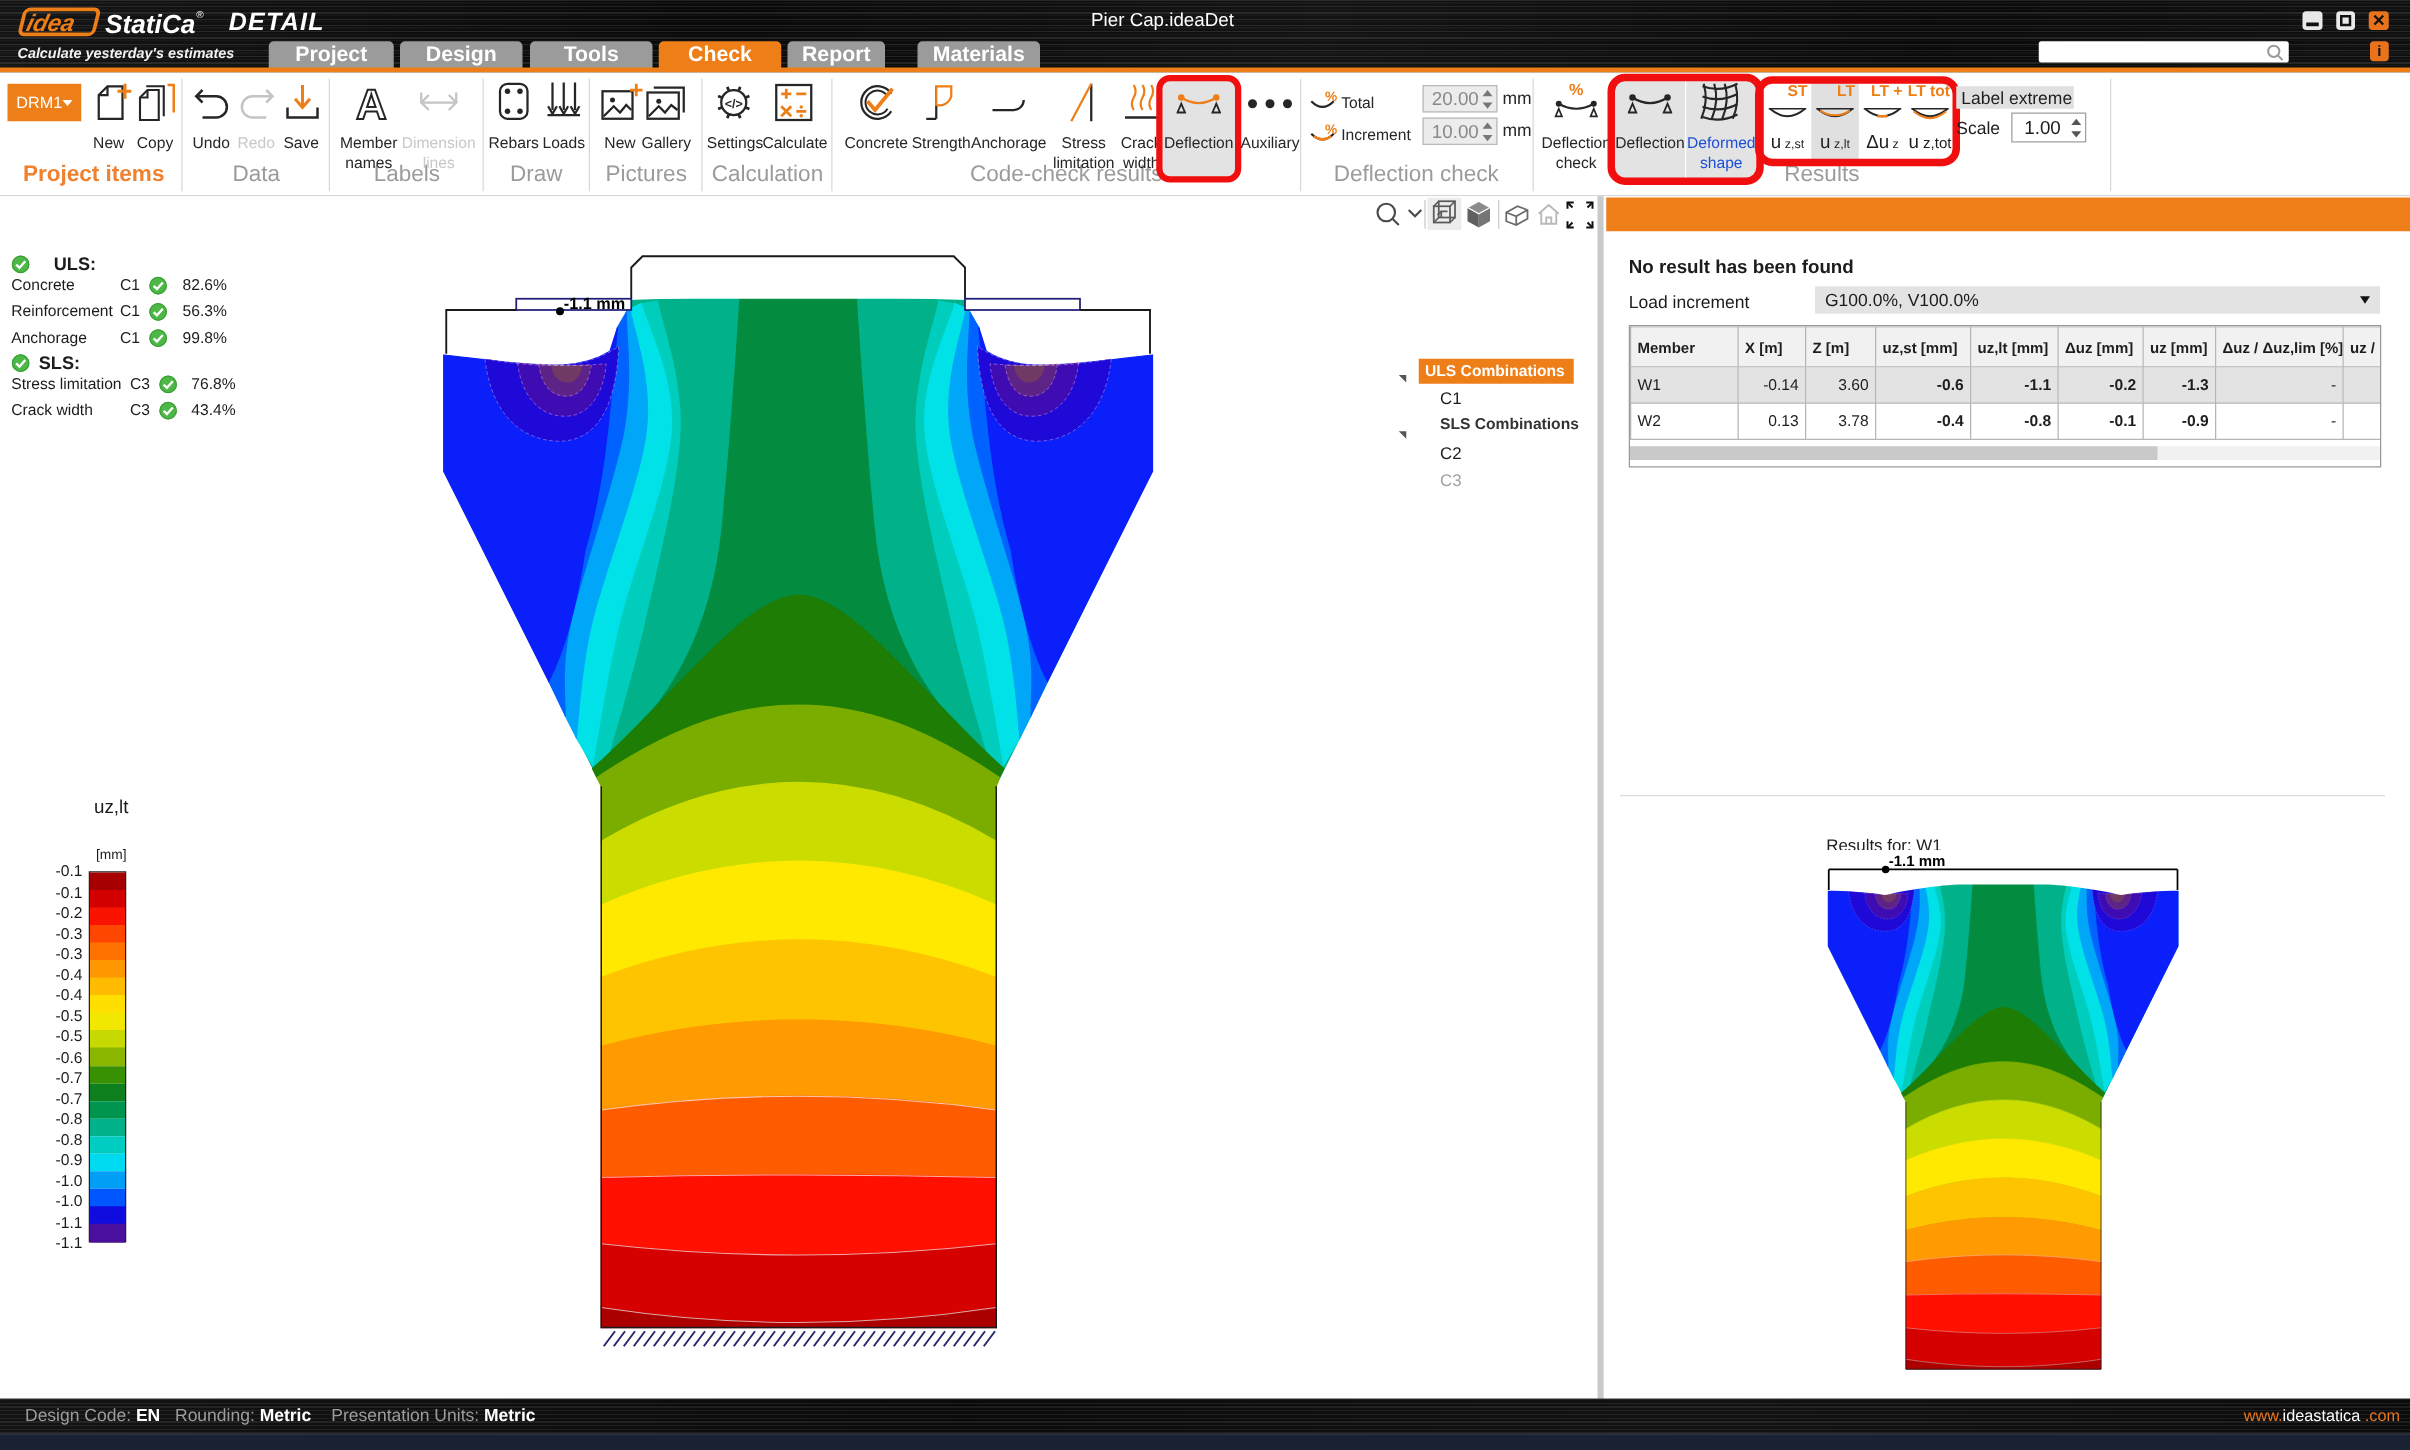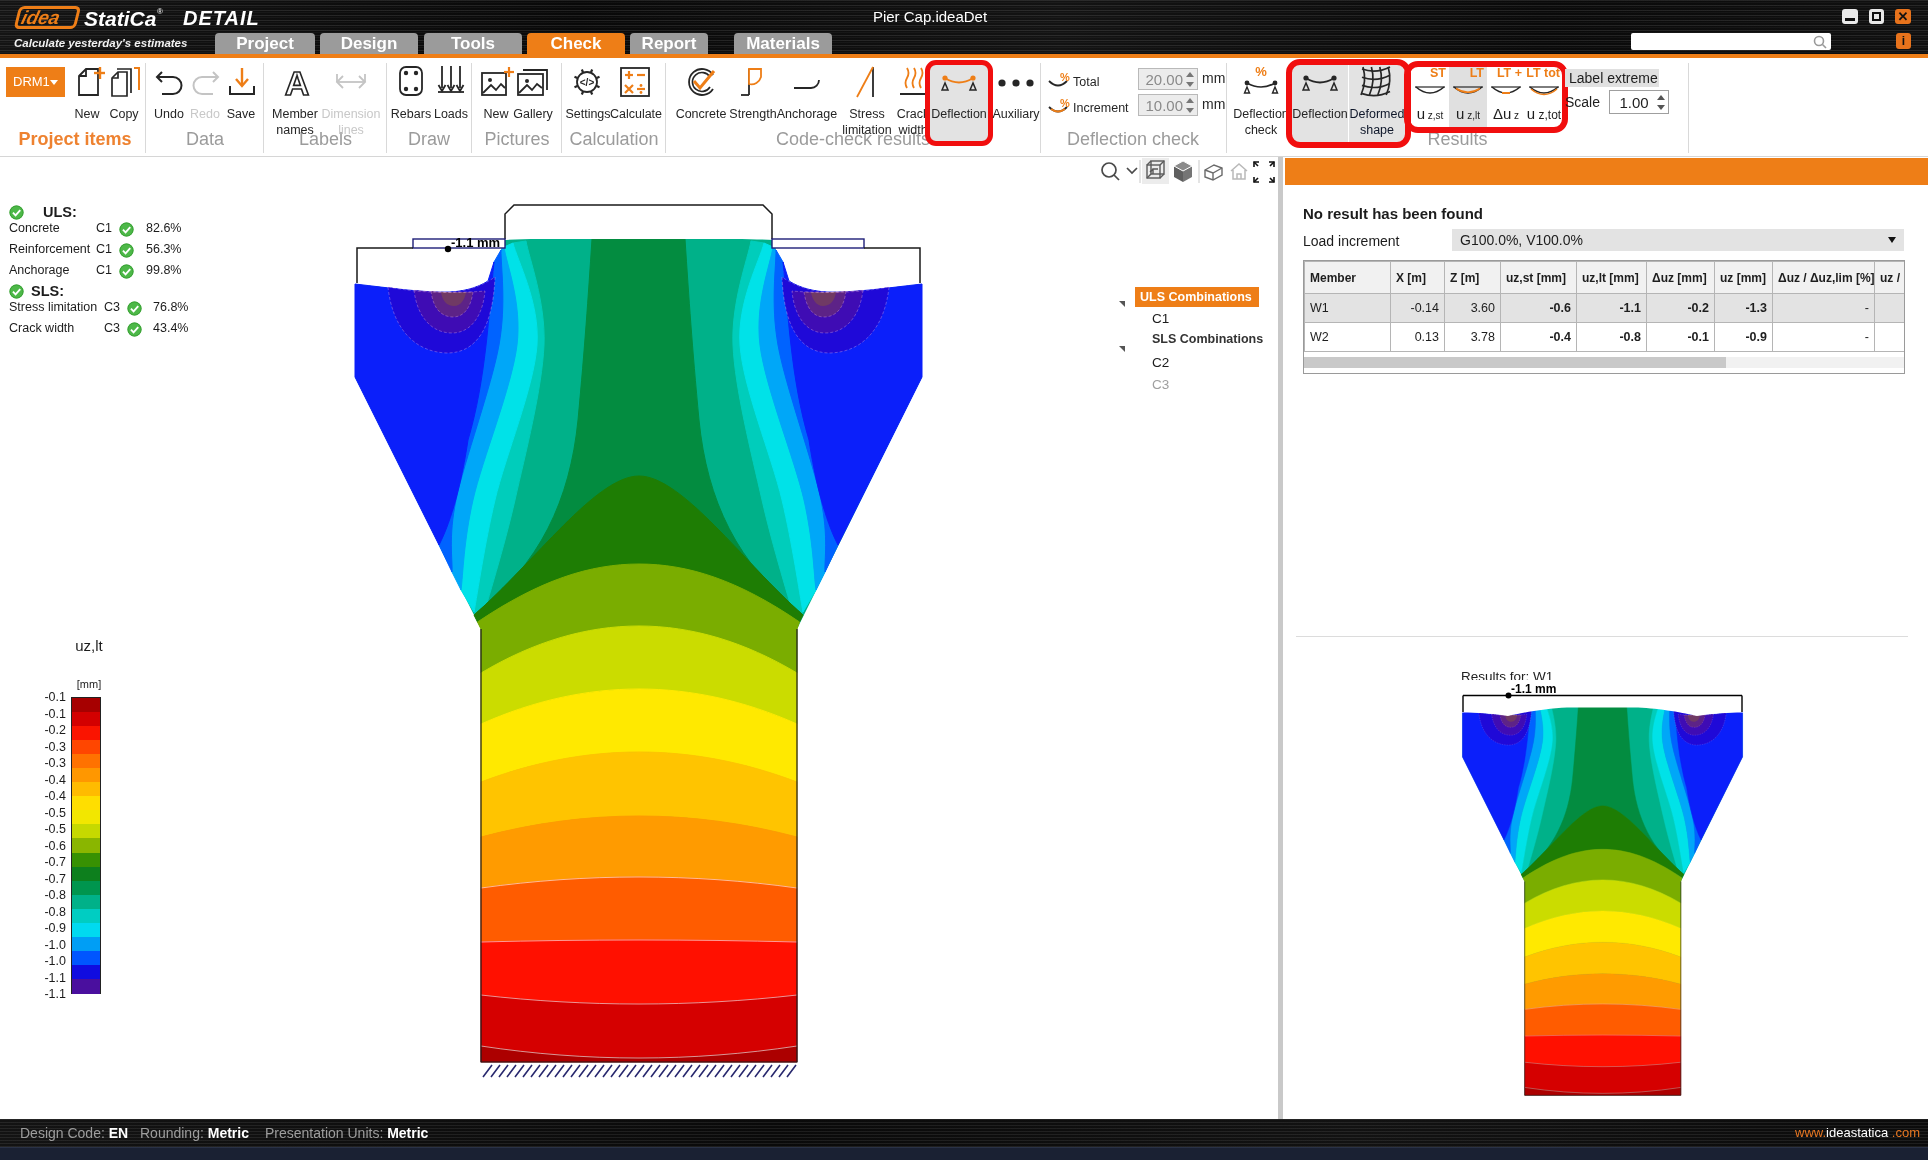--- a/index.html
+++ b/index.html
@@ -286,21 +286,21 @@
     <svg class="ic" style="left:1360px;top:7px" width="34" height="34" viewBox="0 0 34 34">
       <path d="M3.0,2 q4,14 -2,28" fill="none" stroke="#262626" stroke-width="1.7"></path>
       <path d="M2,4.0 q14,5 28,-2" fill="none" stroke="#262626" stroke-width="1.7"></path>
       <path d="M11.4,2 q4,14 -2,28" fill="none" stroke="#262626" stroke-width="1.7"></path>
       <path d="M2,12.2 q14,5 28,-2" fill="none" stroke="#262626" stroke-width="1.7"></path>
       <path d="M19.8,2 q4,14 -2,28" fill="none" stroke="#262626" stroke-width="1.7"></path>
       <path d="M2,20.4 q14,5 28,-2" fill="none" stroke="#262626" stroke-width="1.7"></path>
       <path d="M28.200000000000003,2 q4,14 -2,28" fill="none" stroke="#262626" stroke-width="1.7"></path>
       <path d="M2,28.599999999999998 q14,5 28,-2" fill="none" stroke="#262626" stroke-width="1.7"></path>
     </svg>
-    <div class="ilab" style="left:1322px;top:48px;width:110px;color:#0f172a">Deformed<br>shape</div>
+    <div class="ilab" style="left:1322px;top:48px;width:110px;color:#1d4ed8">Deformed<br>shape</div>
     <div class="redring" style="left:1286px;top:1px;width:125px;height:89px;border-width:6px;border-radius:14px;"></div>
     <div class="abs" style="left:1449px;top:6px;width:38px;height:67px;background:#e0e0e0;"></div>
     <div class="ilab" style="left:1408px;top:7px;width:38px;color:#ee7e17;font-weight:bold;font-size:12.5px;text-align:right;white-space:nowrap;">ST</div>
     <svg class="ic" style="left:1413px;top:26px" width="34" height="16" viewBox="0 0 34 16">
       <path d="M3,3 Q17,15 31,3" fill="none" stroke="#262626" stroke-width="1.6"></path>
       <line x1="2" y1="3" x2="32" y2="3" stroke="#262626" stroke-width="1.2"></line>
     </svg>
     <div class="abs" style="left:1392px;top:47px;width:76px;text-align:center;font-size:15px;color:#1e1e1e;">u<span style="font-size:10px"> z,st</span></div>
     <div class="ilab" style="left:1446px;top:7px;width:38px;color:#ee7e17;font-weight:bold;font-size:12.5px;text-align:right;white-space:nowrap;">LT</div>
     <svg class="ic" style="left:1451px;top:26px" width="34" height="16" viewBox="0 0 34 16">

